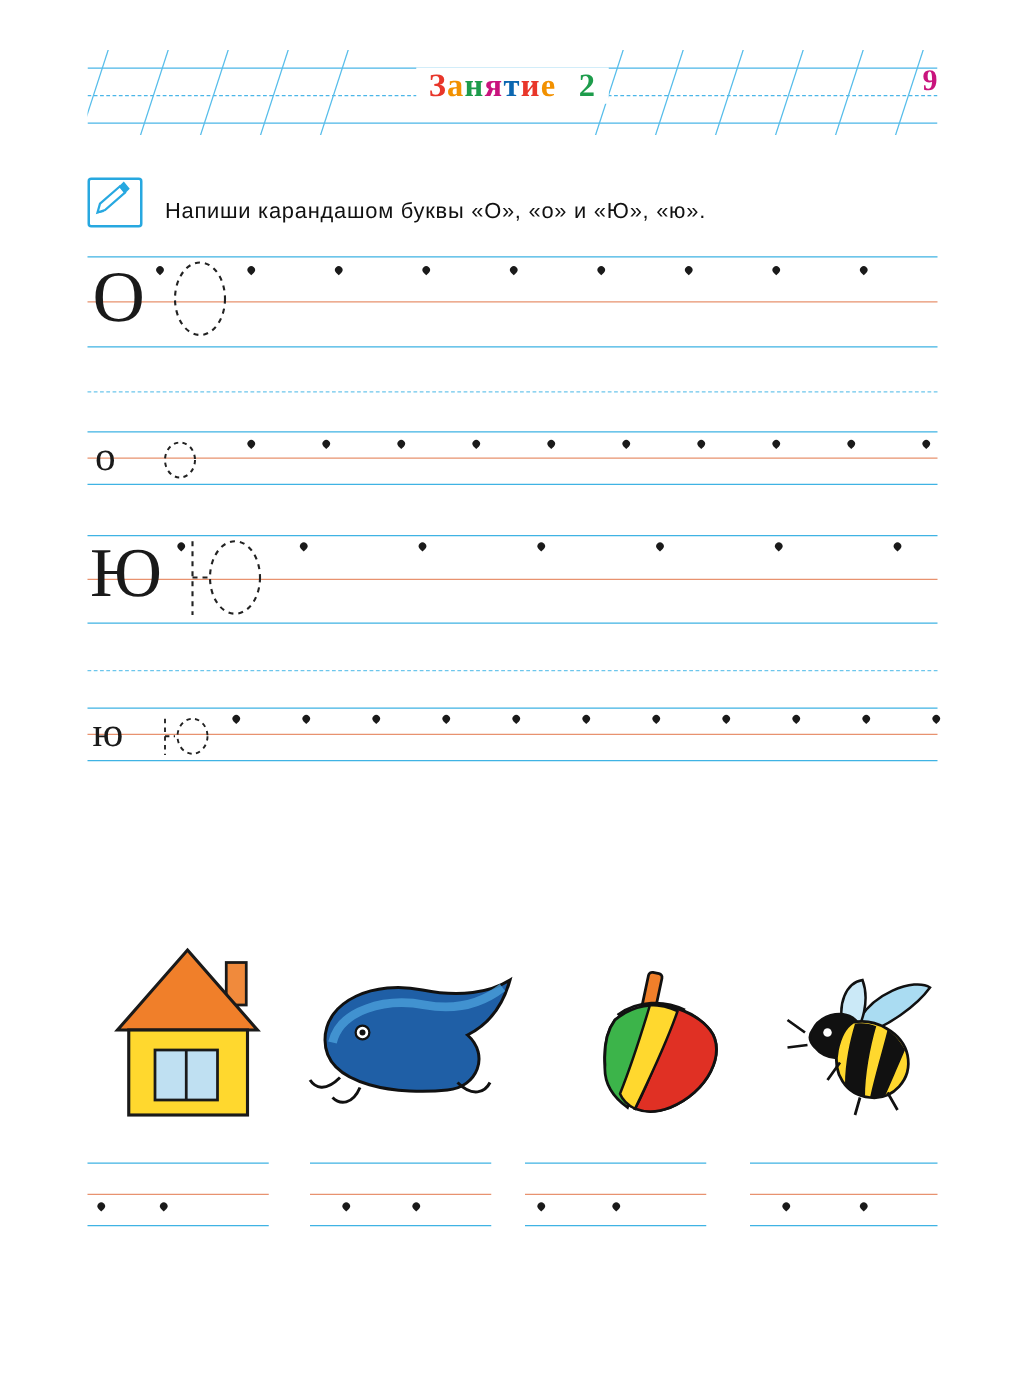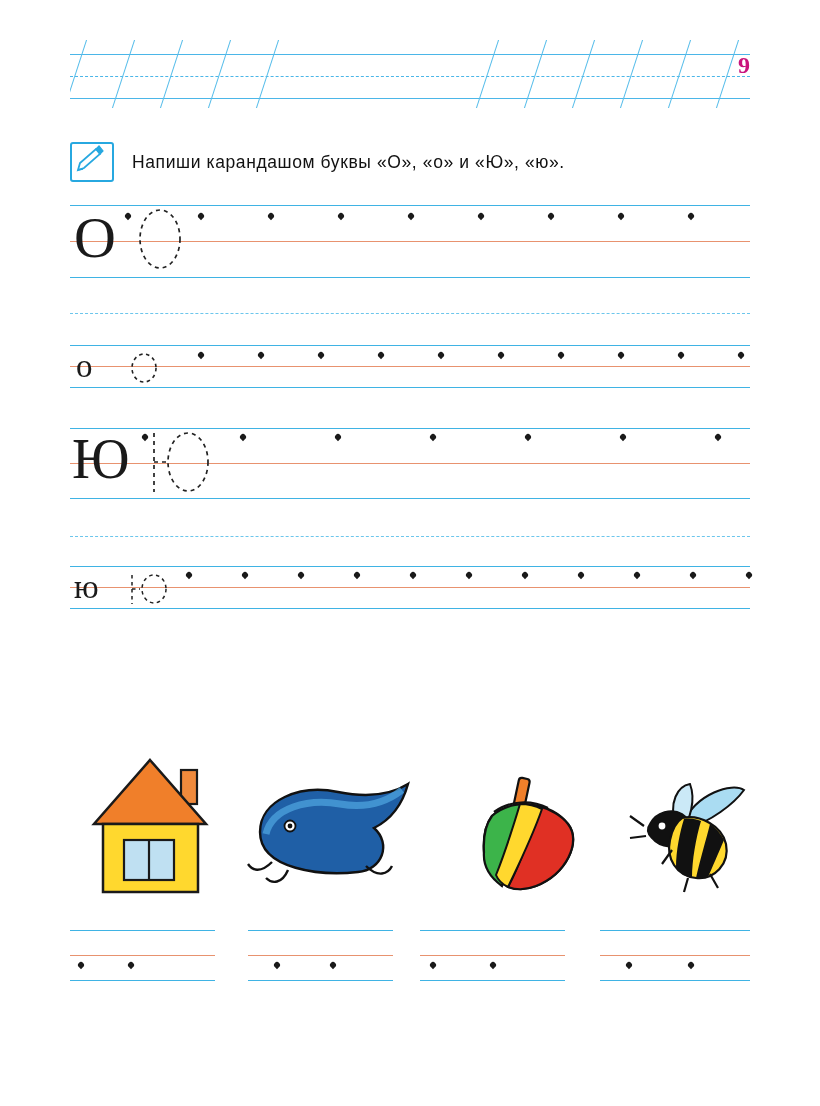--- a/index.html
+++ b/index.html
@@ -82,21 +82,21 @@
     font-family: "Liberation Serif", serif;
     font-weight: bold;
     font-size: 24px;
     color: #c9147d;
   }
 
   
   .task {
     position: absolute;
     display: flex;
-    align-items: center;
+    align-items: flex-end;
   }
   .task-icon {
     width: 40px;
     height: 36px;
     border: 2px solid #27a8e0;
     border-radius: 3px;
     position: relative;
     flex: 0 0 auto;
     background: #ffffff;
   }
@@ -191,20 +191,25 @@
       <div class="slash" style="left:114px;"></div>
       <div class="slash" style="left:162px;"></div>
       <div class="slash" style="left:210px;"></div>
       <div class="slash" style="left:430px;"></div>
       <div class="slash" style="left:478px;"></div>
       <div class="slash" style="left:526px;"></div>
       <div class="slash" style="left:574px;"></div>
       <div class="slash" style="left:622px;"></div>
       <div class="slash" style="left:670px;"></div>
     </div>
+    <div class="header-title">
+      <span style="background:#ffffff; padding:0 10px;">
+        <span class="l1">З</span><span class="l2">а</span><span class="l3">н</span><span class="l4">я</span><span class="l5">т</span><span class="l6">и</span><span class="l7">е</span><span class="num">2</span>
+      </span>
+    </div>
     <div class="page-number">9</div>
   </div>
 
   <div class="task" style="top:142px; left:70px; width:680px;">
     <div class="task-icon">
       <svg width="36" height="32" viewBox="0 0 36 32" style="position:absolute; top:0; left:0;">
         <path d="M6 26 L8 19 L24 5 L28 10 L12 24 Z" fill="#ffffff" stroke="#27a8e0" stroke-width="1.8"></path>
         <path d="M24 5 L28 10 L31 7 L27 2 Z" fill="#27a8e0" stroke="#27a8e0" stroke-width="1.2"></path>
         <path d="M6 26 L11 25" stroke="#27a8e0" stroke-width="1.4"></path>
       </svg>

